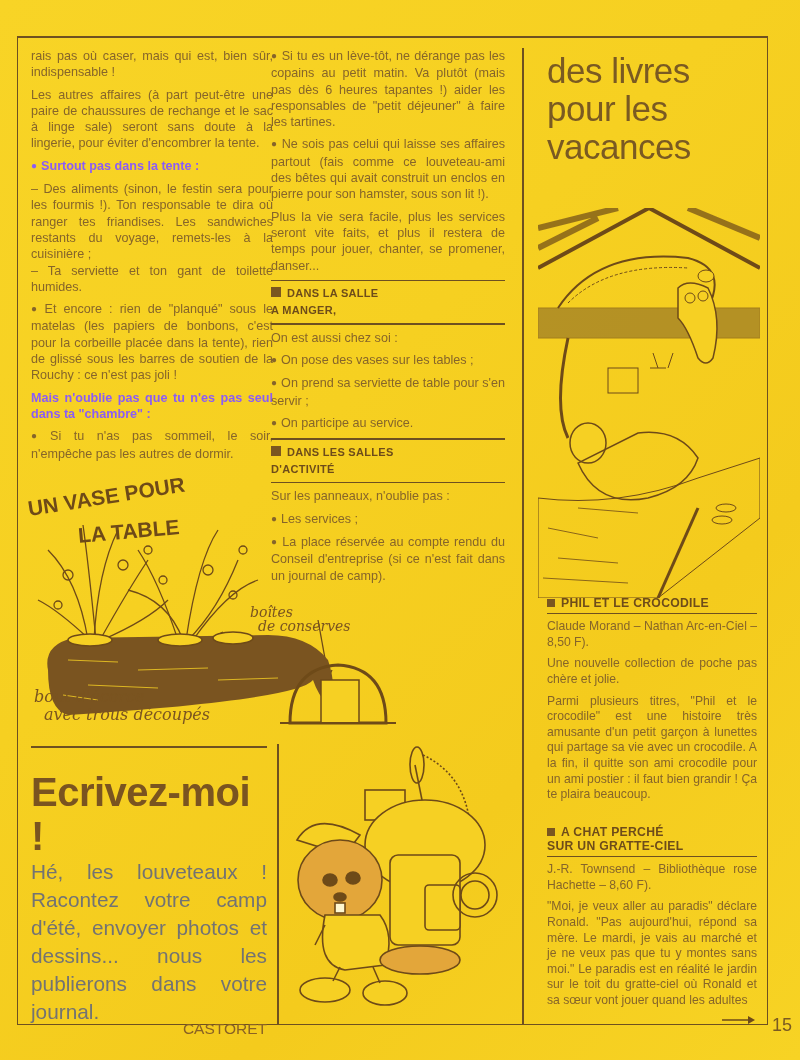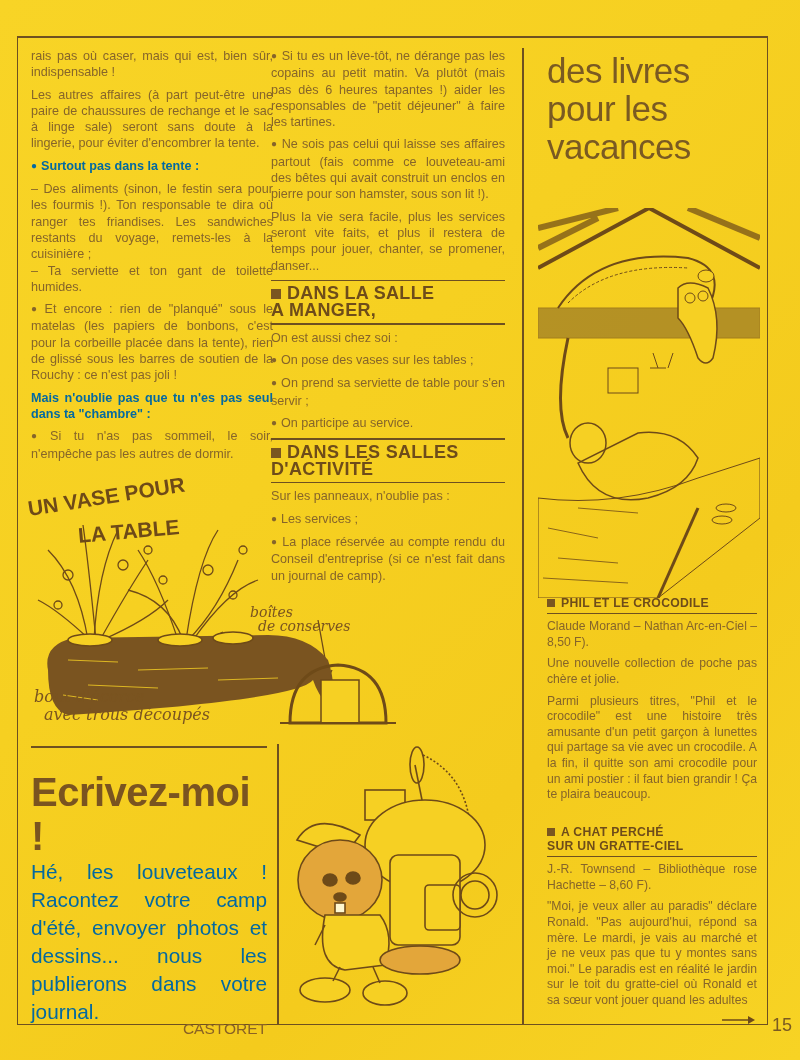--- a/index.html
+++ b/index.html
@@ -11,43 +11,43 @@
     position:relative;
   }
   .frame {
     position:absolute; left:17px; top:36px; width:751px; height:989px;
     border:1.5px solid #6e5020; box-sizing:border-box;
   }
   .col { position:absolute; font-size:12.6px; line-height:16.3px; color:#86652a; }
   .col p { margin:0 0 6px 0; text-align:justify; }
   .col p.tight { margin-bottom:0; }
   .bullet::before { content:"\25CF"; font-size:10px; margin-right:4px; position:relative; top:-1px; }
-  .bold { font-weight:bold; color:#0369a1; }
+  .bold { font-weight:bold; color:#8b5cf6; }
   .c1 { left:31px; top:48px; width:242px; }
   .c2 { left:271px; top:48px; width:234px; }
   .vline { position:absolute; background:#6e5020; width:1.5px; }
   .hline { position:absolute; background:#6e5020; height:1.5px; }
   .sec-head {
-    font-weight:bold; font-size:18px; line-height:17px; color:#6e4c1a;
+    font-weight:bold; font-size:11px; line-height:17px; color:#6e4c1a;
     padding:4px 0 4px 0; letter-spacing:0.3px;
   }
   .sq { display:inline-block; width:10px; height:10px; background:#7a5620; margin-right:6px; position:relative; top:0px; }
   .right-title {
     position:absolute; left:547px; top:52px; width:210px;
     font-size:35px; line-height:38px; color:#7a5a22; letter-spacing:-0.5px;
   }
   .illus-croco {
     position:absolute; left:538px; top:208px; width:222px; height:390px;
   }
   .c3 { left:547px; top:596px; width:210px; font-size:12.2px; line-height:15.6px; }
   .c3 .sec-head { font-size:12.2px; line-height:14px; padding:0; }
   .c3 .rule { height:1.3px; background:#6e5020; margin:3px 0 5px 0; }
   .ecrivez { position:absolute; left:31px; top:770px; width:236px; }
   .ecrivez h1 { margin:0; font-size:40px; line-height:44px; font-weight:bold; color:#7a5420; letter-spacing:-0.5px; }
-  .ecrivez .body { font-size:20.8px; line-height:28px; color:#0369a1; text-align:justify; text-align-last:left; }
+  .ecrivez .body { font-size:20.8px; line-height:28px; color:#737373; text-align:justify; text-align-last:left; }
   .ecrivez .sig { text-align:right; font-size:15.5px; color:#8a6224; margin-top:-6px; }
   .vase-title {
     position:absolute; left:30px; top:498px; font-weight:bold; font-size:21px; color:#6e4a18; line-height:22px;
   }
   .hand { font-family:"DejaVu Serif", serif; font-style:italic; color:#7a5420; position:absolute; }
   .pageno { position:absolute; left:772px; top:1015px; font-size:18px; color:#7a5a22; }
   .arrow { position:absolute; left:722px; top:1015px; width:34px; height:10px; }
 </style>
 </head>
 <body>

